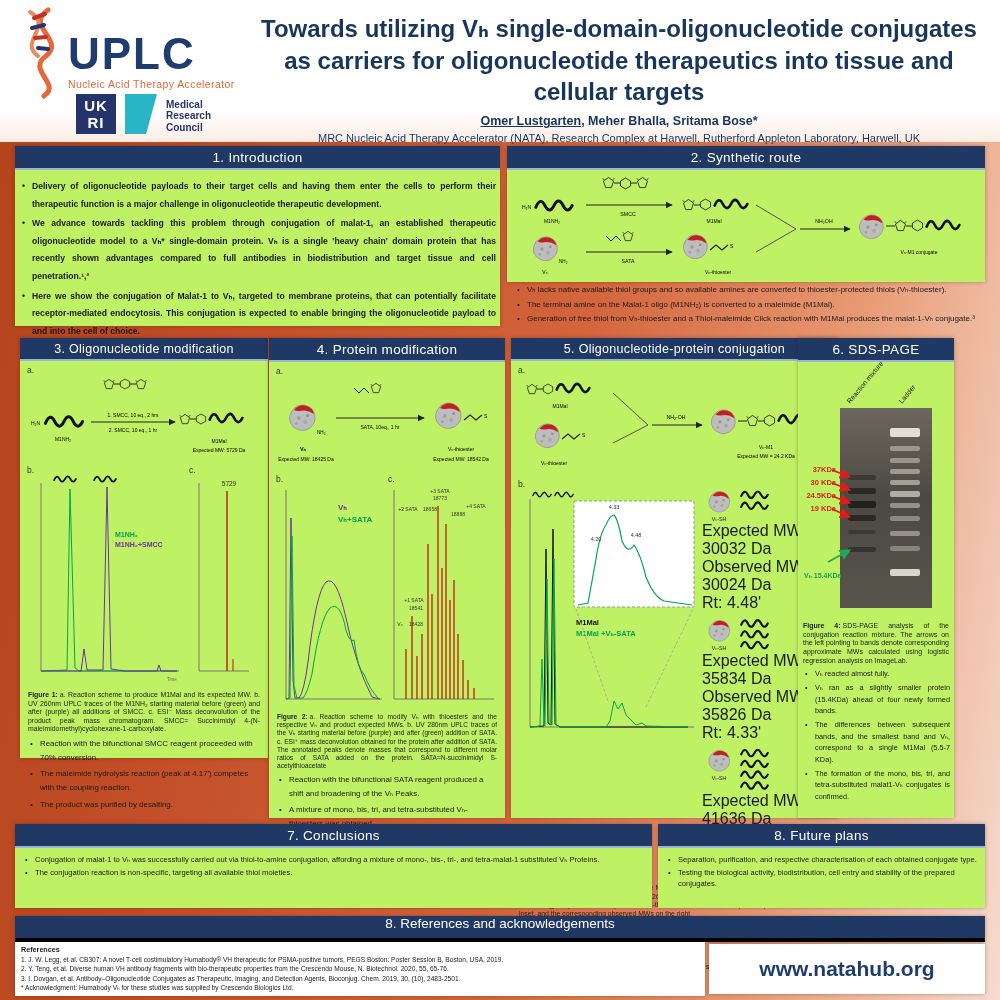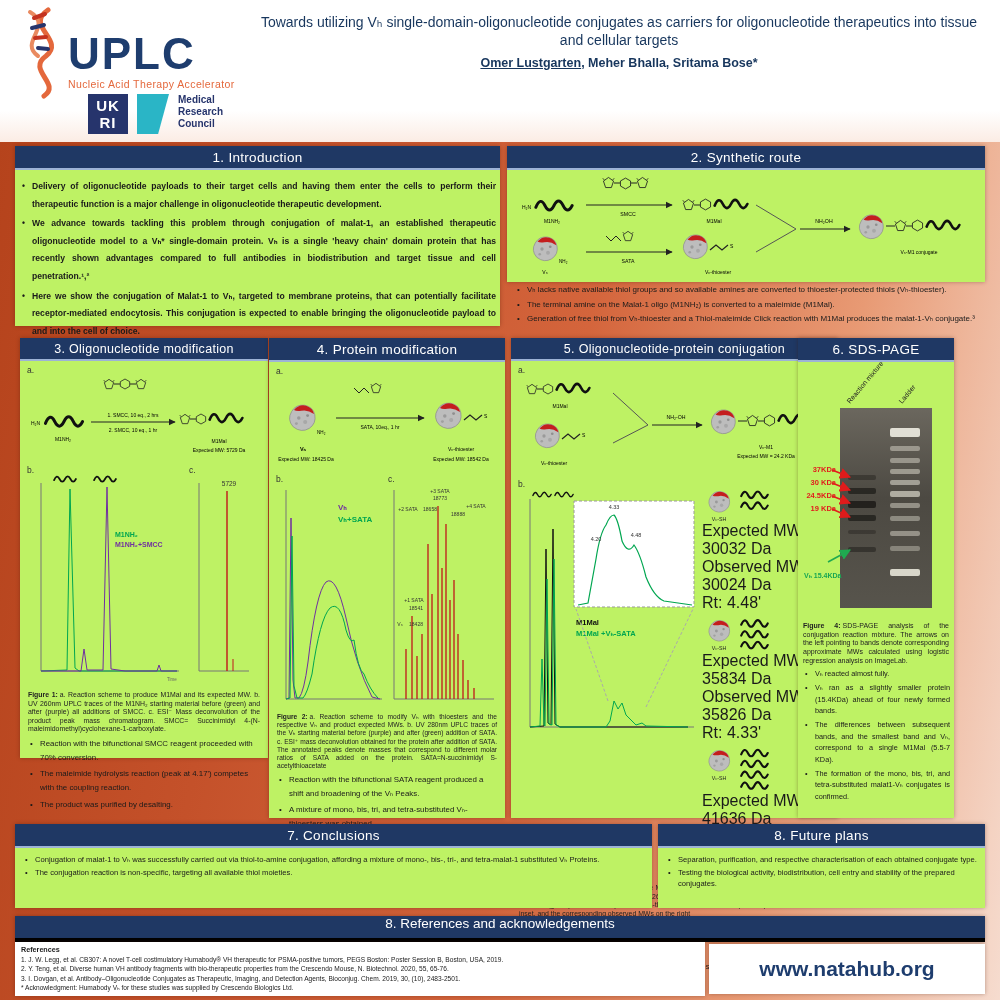--- a/index.html
+++ b/index.html
@@ -21,27 +21,27 @@
   .j{text-align:justify}
   .cap{font-size:6.9px;line-height:1.24;color:#222;margin:2px 1px 3px;text-align:justify}
   .cap b{margin-right:2px}
   .ab{font-size:8.5px;color:#333;display:block}
   
   #header{position:absolute;left:0;top:0;width:1000px;height:142px;
           background:linear-gradient(#ffffff 78%,#fbece4)}
   #nata{position:absolute;left:12px;top:4px;display:flex;align-items:flex-start}
   #nata .nm{font-size:44px;font-weight:bold;color:#1e3d6e;letter-spacing:2px;line-height:1;margin-top:28px}
   #nata .tg{font-size:10.5px;color:#e4683c;letter-spacing:.4px;margin-top:2px}
-  #ukri{position:absolute;left:88px;top:94px;display:flex;align-items:flex-start;gap:9px}
+  #ukri{position:absolute;left:76px;top:94px;display:flex;align-items:flex-end;gap:9px}
   #ukri .sq{width:40px;height:40px;background:#26346c;color:#fff;font-weight:bold;font-size:15px;
             line-height:1.1;text-align:center;padding-top:4px;letter-spacing:1px}
   #ukri .sw{width:32px;height:40px;background:#2ab5c6;clip-path:polygon(0 0,100% 0,66% 100%,0 100%)}
   #ukri .mrc{font-size:10px;font-weight:bold;color:#26346c;line-height:1.18}
   #titleblk{position:absolute;left:248px;top:13px;width:742px;text-align:center}
-  #titleblk .t1{font-size:14px;font-weight:normal;color:#17365d;line-height:1.32}
+  #titleblk .t1{font-size:24px;font-weight:bold;color:#17365d;line-height:1.32}
   #titleblk .auth{margin-top:6px;font-size:12.5px;font-weight:bold;color:#17365d}
   #titleblk .auth .u{text-decoration:underline}
   #titleblk .aff{margin-top:4px;font-size:11px;color:#17365d}
   
   #p1{left:15px;top:146px;width:485px;height:180px}
   #p1 .pb{font-size:8.6px;font-weight:bold;line-height:2.05;padding:6px 4px}
   #p2{left:507px;top:146px;width:478px;height:136px}
   #p2 .pb{font-size:8px;line-height:1.55}
   #p3{left:20px;top:338px;width:248px;height:420px}
   #p4{left:269px;top:338px;width:236px;height:480px}
@@ -135,20 +135,21 @@
       <div>Medical</div>
         <div>Research</div>
         <div>Council</div>
     </div>
   </div>
   <div id="titleblk">
     <div class="t1">Towards utilizing Vₕ single-domain-oligonucleotide conjugates as carriers for oligonucleotide therapeutics into tissue and cellular targets</div>
     <div class="auth">
       <span class="u">Omer Lustgarten</span><span>, Meher Bhalla, Sritama Bose*</span>
     </div>
+    <div class="aff">MRC Nucleic Acid Therapy Accelerator (NATA), Research Complex at Harwell, Rutherford Appleton Laboratory, Harwell, UK</div>
   </div>
 </div>
 
 <div id="p1" class="panel">
   <div class="ph">1. Introduction</div>
   <div class="pb j">
     <ul class="b">
       <li>Delivery of oligonucleotide payloads to their target cells and having them enter the cells to perform their therapeutic function is a major challenge in oligonucleotide therapeutic development.</li>
       <li>We advance towards tackling this problem through conjugation of malat-1, an established therapeutic oligonucleotide model to a Vₕ* single-domain protein. Vₕ is a single 'heavy chain' domain protein that has recently shown advantages compared to full antibodies in biodistribution and target tissue and cell penetration.¹,²</li>
       <li>Here we show the conjugation of Malat-1 to Vₕ, targeted to membrane proteins, that can potentially facilitate receptor-mediated endocytosis. This conjugation is expected to enable bringing the oligonucleotide payload to and into the cell of choice.</li>

